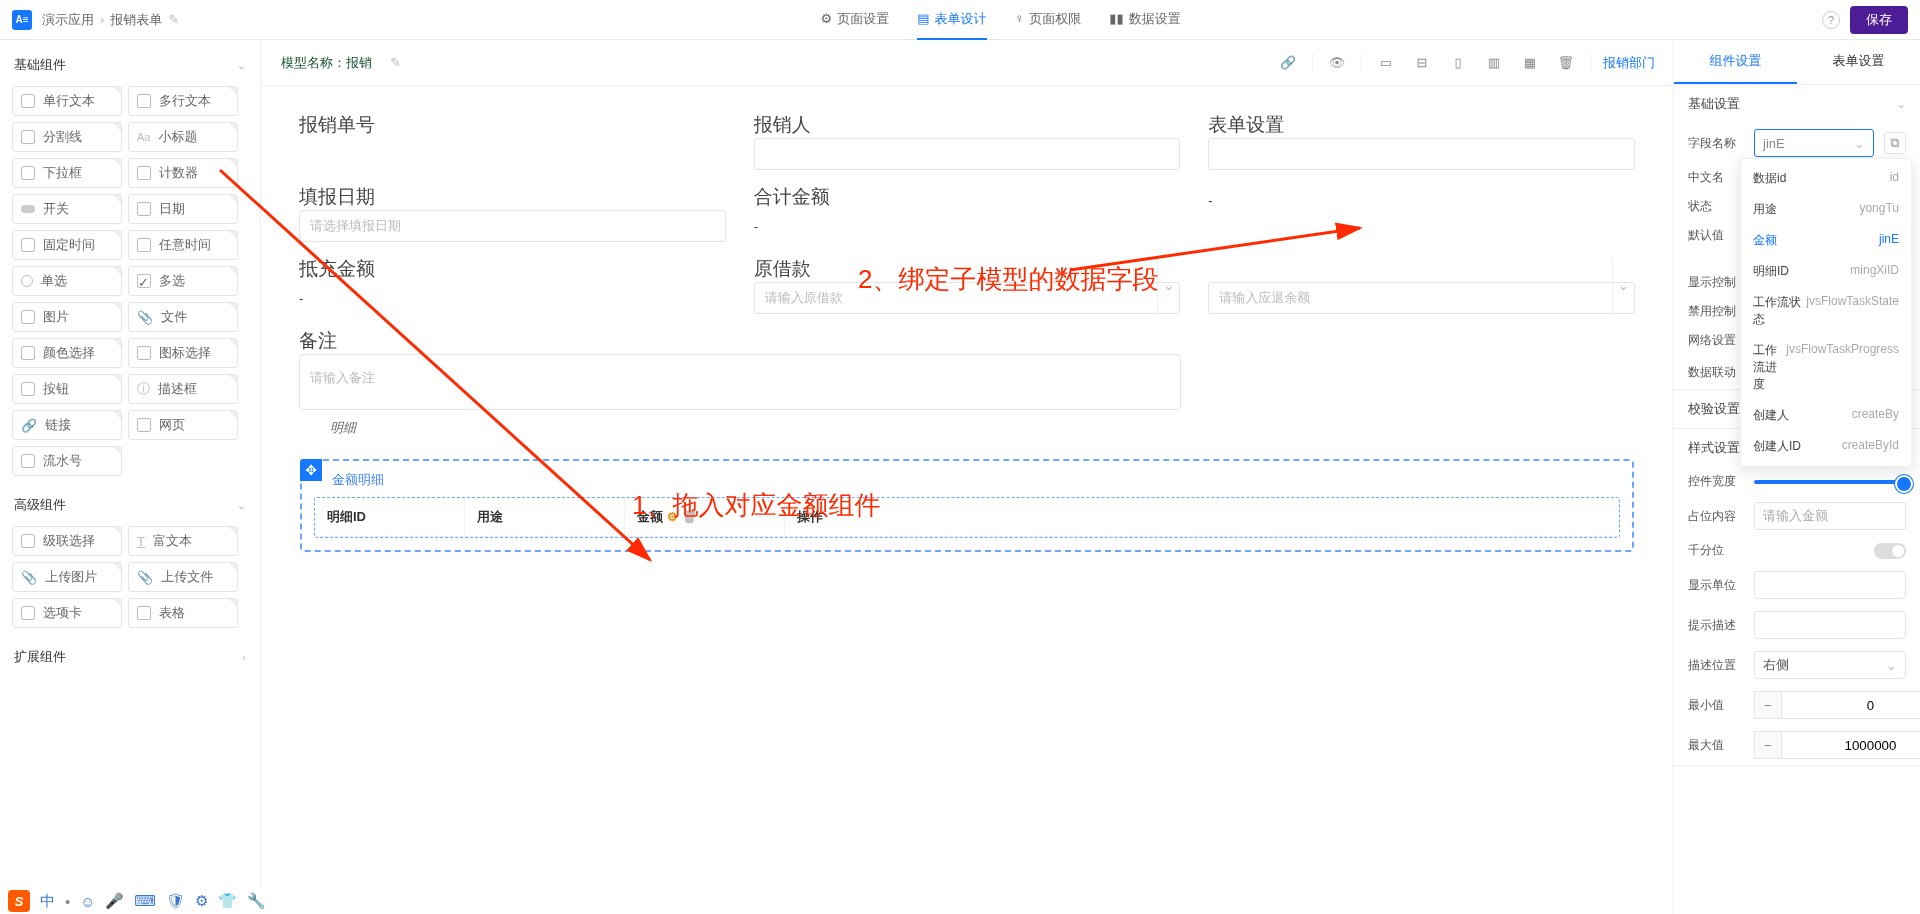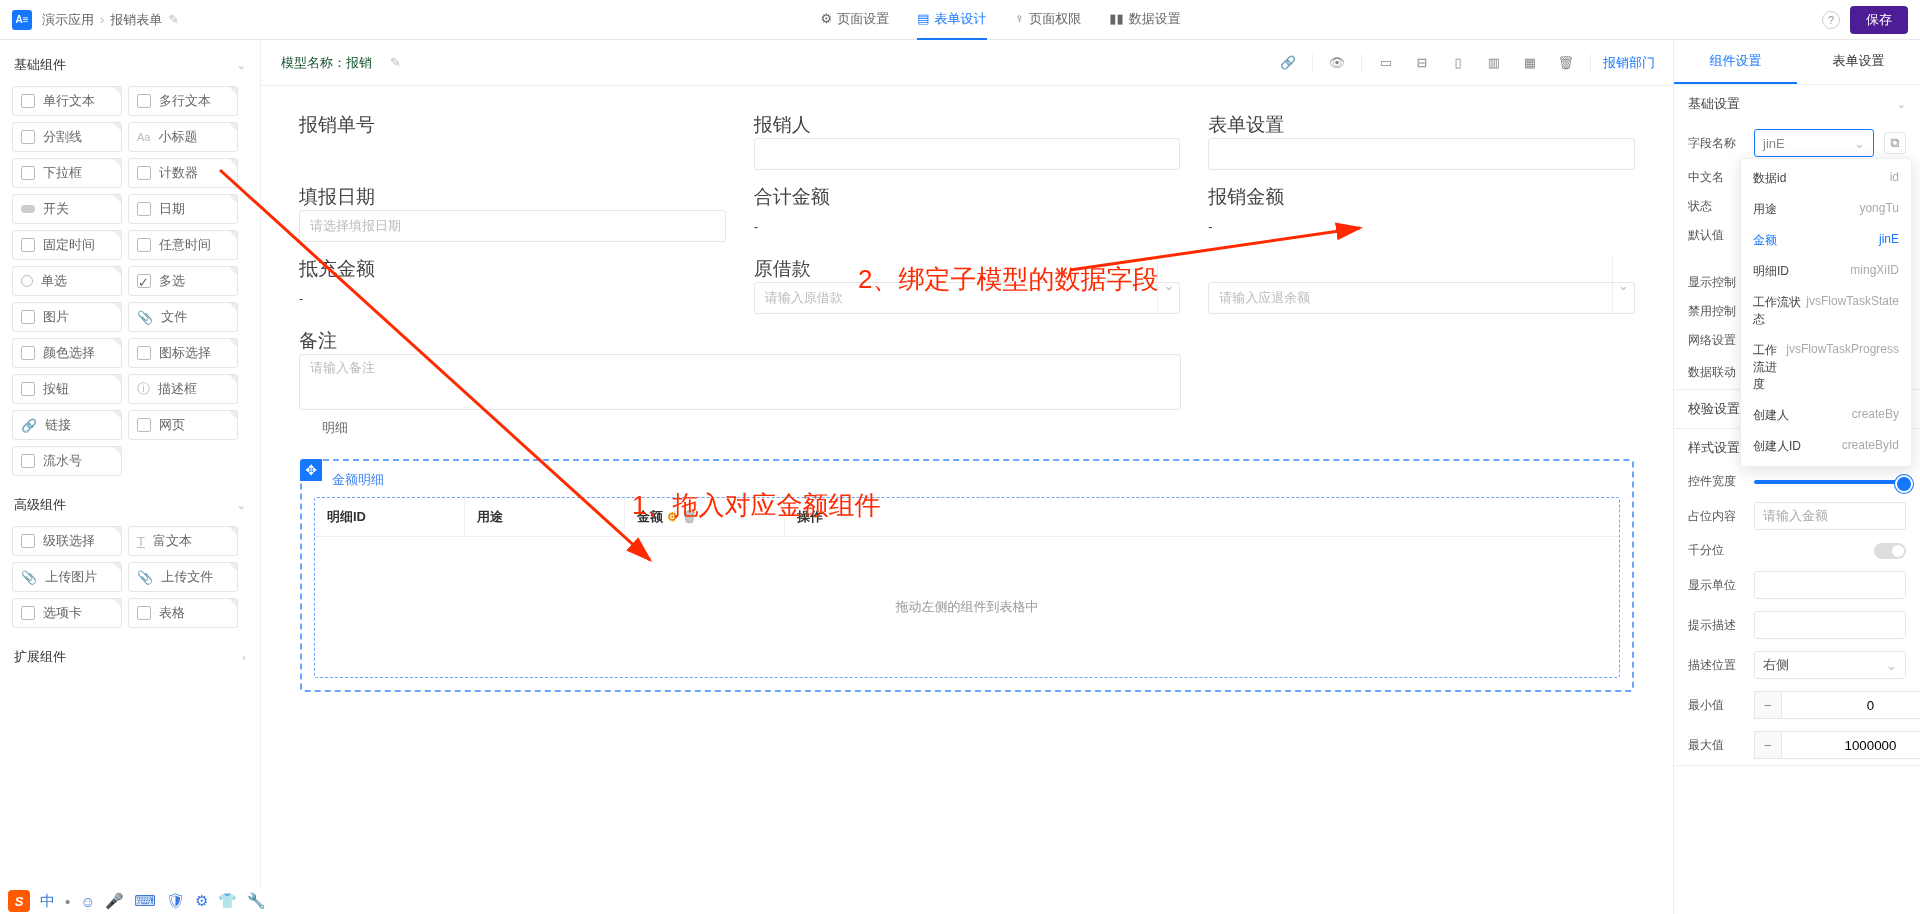--- a/index.html
+++ b/index.html
@@ -41,27 +41,27 @@
 .model-name { color:#14532d; }
 .model-edit { color:#bbb; margin-left:6px; cursor:pointer; }
 
 
 .canvas-scroll { flex:1; overflow:auto; padding:6px 14px 20px; }
 .form-canvas { background:#fff; padding:20px 24px; }
 .form-row { display:flex; gap:28px; margin-bottom:14px; }
 .form-col { flex:1; }
 .flabel { font-size:19px; color:#444; margin-bottom:8px; height:18px; }
 .finput { width:100%; height:32px; border:1px solid #e5e5e5; border-radius:3px; padding:0 10px; color:#bbb; background:#fff; display:flex; align-items:center; }
-.fta { height:56px; align-items:flex-start; padding-top:4px;margin-top:8px; }
+.fta { height:56px; align-items:flex-start; padding-top:14px;margin-top:8px; }
 .fdash { color:#333; height:32px; display:flex; align-items:center; }
 .farea { position:relative; }
 .finput.withbtn { padding-right:26px; }
 .dropbtn { position:absolute; right:1px; top:1px; bottom:1px; width:22px; border-left:1px solid #eee; display:flex; align-items:center; justify-content:center; color:#bbb;}
 .fieldset { border:1px solid transparent; position:relative; margin-top:18px; }
-.fsleg { position:absolute; top:-10px; left:12px; background:#fff; padding:0 10px; color:#666; font-size:13px;}
+.fsleg { position:absolute; top:-10px; left:20px; background:#fff; padding:0 10px; color:#666; font-size:13px;font-style:italic;}
 .detail-box { border:2px dashed #6aa6ff; border-radius:3px; margin-top:30px; padding:10px 12px 12px; position:relative; }
 .movehandle { position:absolute; left:-2px; top:-2px; width:22px; height:22px; background:#1677ff; color:#fff; display:flex; align-items:center; justify-content:center; border-radius:3px 0 0 0; font-size:14px; cursor:move;}
 .det-title { margin:0 0 8px 18px; color:#3b82f6; font-size:13px;}
 .det-table { border:1px dashed #6aa6ff; border-radius:3px; overflow:hidden;}
 .det-head { display:flex; background:#fff; border-bottom:1px solid #eee; }
 .det-th { padding:10px 12px; font-weight:bold; font-size:13px; color:#333; border-right:1px solid #f2f2f2;}
 .det-th:nth-child(1){width:150px}.det-th:nth-child(2){width:160px}.det-th:nth-child(3){width:160px;display:flex;align-items:center;gap:4px}.det-th:nth-child(4){flex:1;border-right:none}
 .det-th .gear{color:#f08c00;font-size:12px}.det-th .trash{color:#bbb;font-size:12px;cursor:pointer}
 .det-body { height:140px; display:flex; align-items:center; justify-content:center; color:#999; font-size:13px; border:none;}
 
@@ -305,21 +305,20 @@
         <div class="form-row">
           <div class="form-col">
               <div class="flabel">填报日期</div>
               <div class="finput">请选择填报日期</div>
             </div>
           <div class="form-col">
               <div class="flabel">合计金额</div>
               <div class="fdash">-</div>
             </div>
           <div class="form-col">
-              <div class="flabel">报销金额</div>
               <div class="fdash">-</div>
             </div>
         </div>
         <div class="form-row">
           <div class="form-col">
               <div class="flabel">抵充金额</div>
               <div class="fdash">-</div>
             </div>
           <div class="form-col farea">
               <div class="flabel">原借款</div>
@@ -348,21 +347,20 @@
               <div class="det-head">
                 <div class="det-th">明细ID</div>
                 <div class="det-th">用途</div>
                 <div class="det-th">
                     <span>金额</span>
                     <span class="gear">⚙</span>
                     <span class="trash">🗑</span>
                   </div>
                 <div class="det-th">操作</div>
               </div>
-              <div class="det-body">拖动左侧的组件到表格中</div>
             </div>
           </div>
         </div>
       </div>
     </div>
   </div>
 
   <div class="right" style="position:relative">
     <div class="rtabs">
       <div class="rtab active">组件设置</div>

